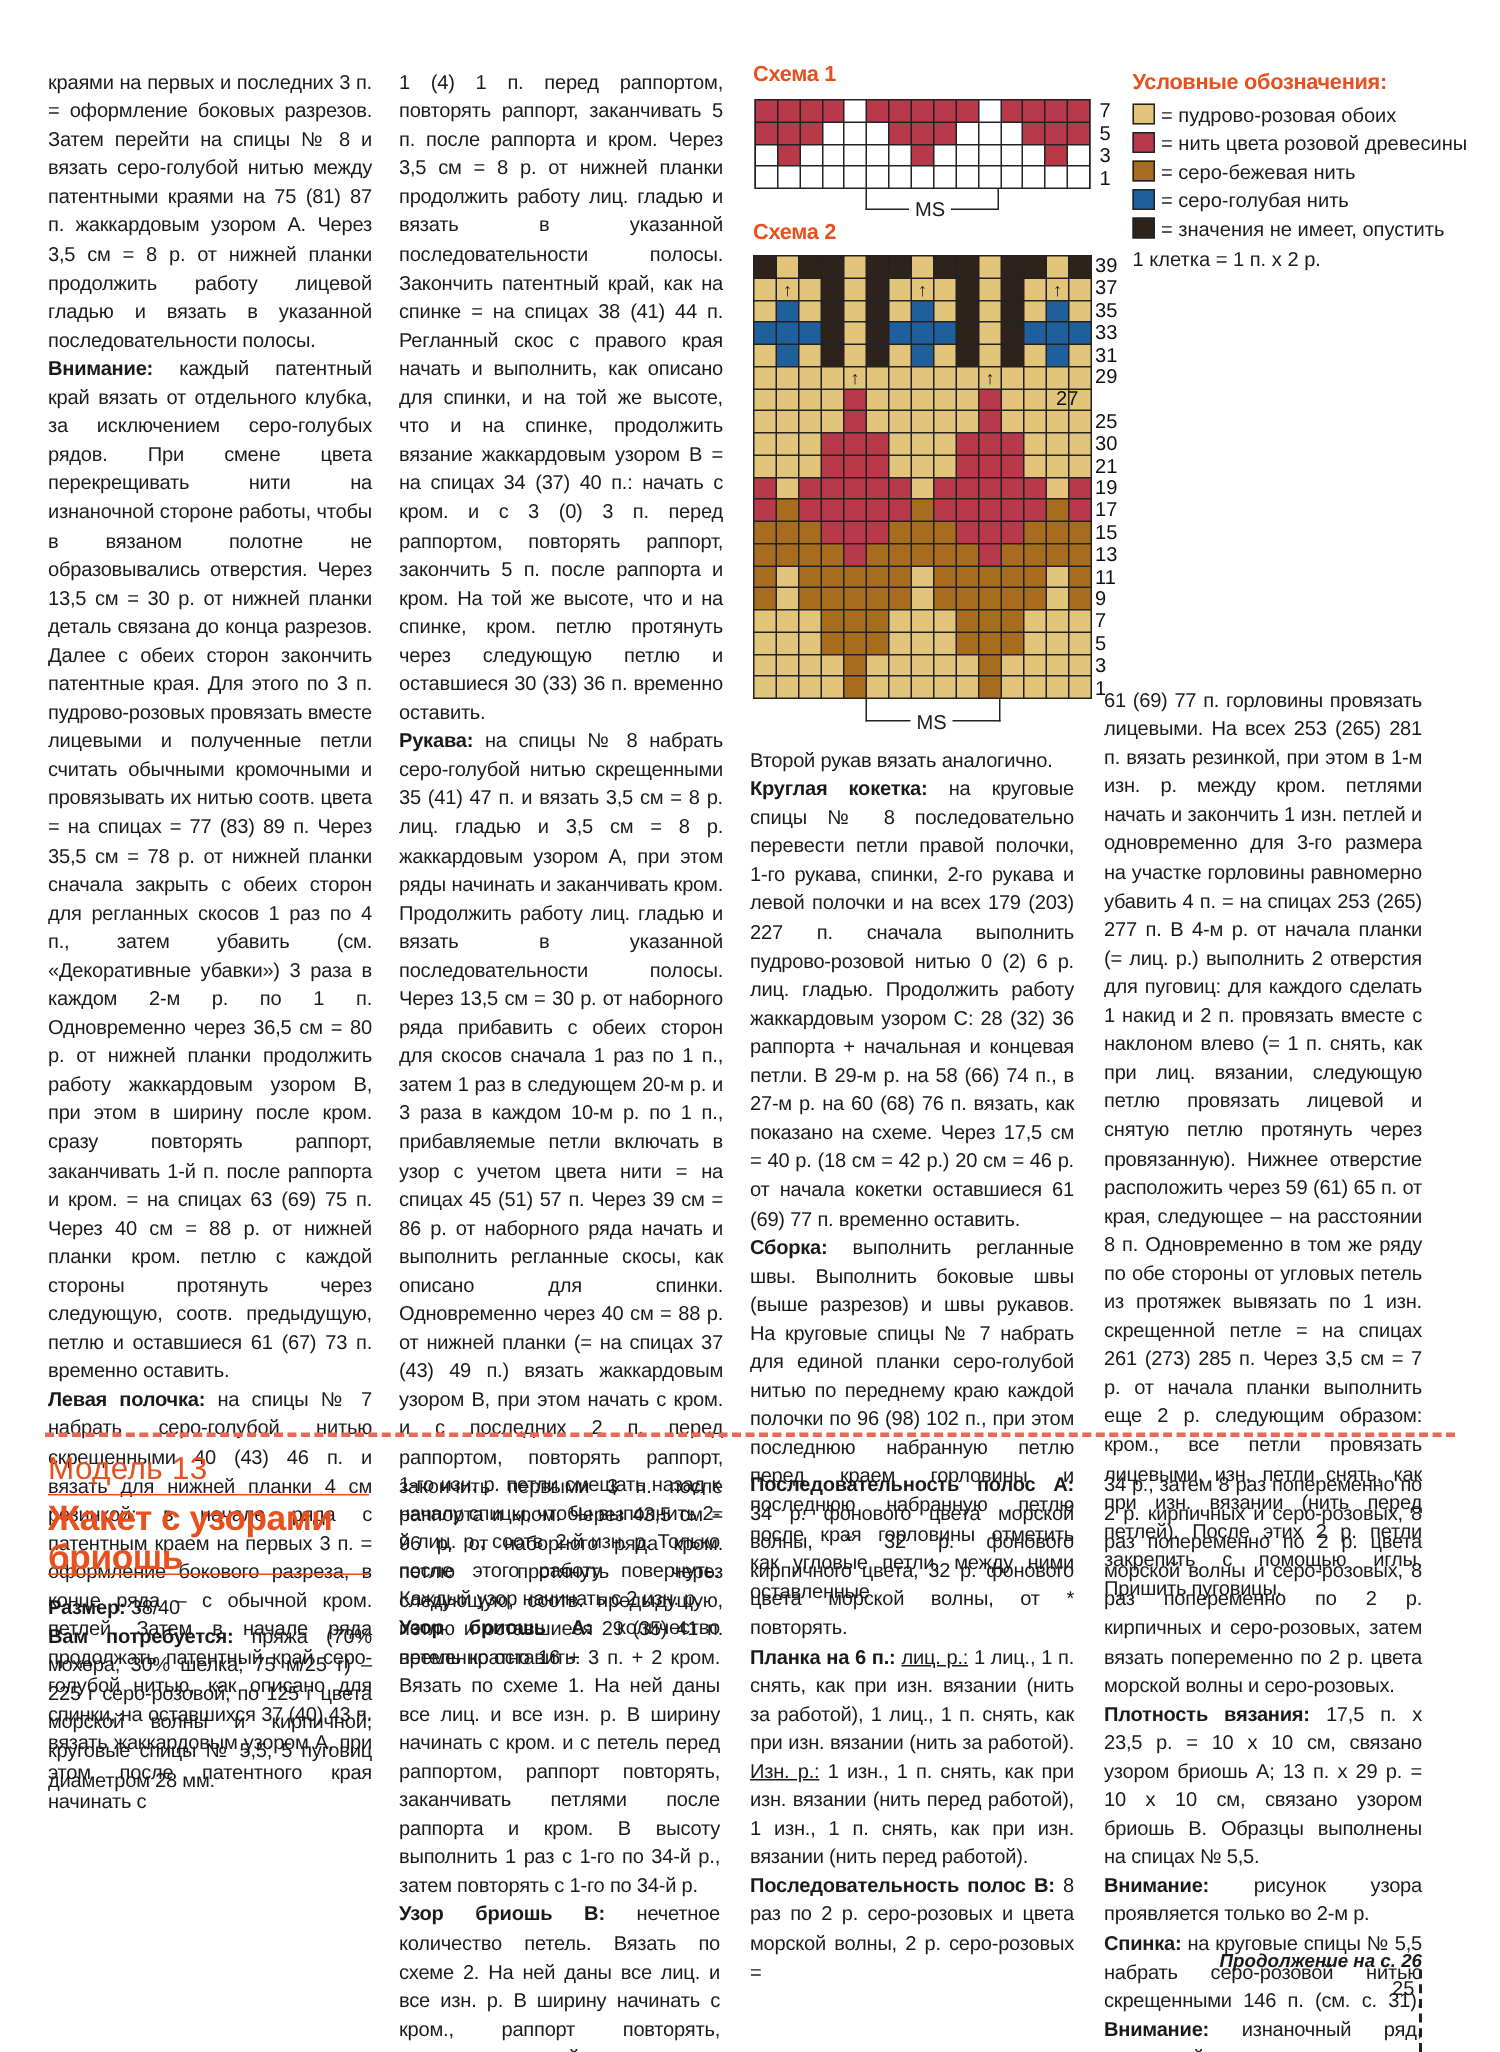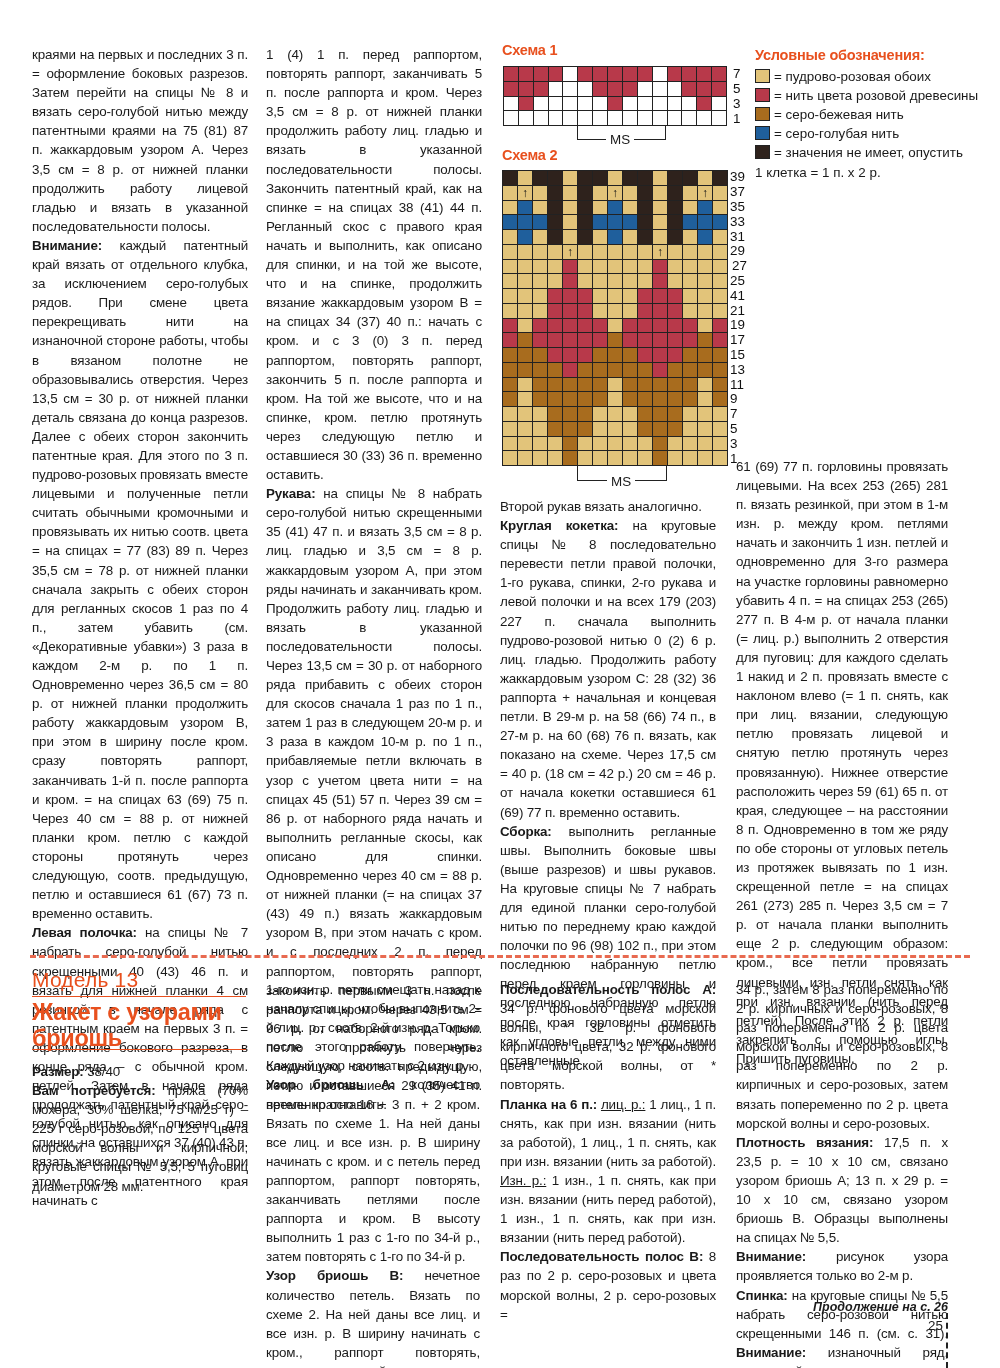--- a/index.html
+++ b/index.html
@@ -424,23 +424,23 @@
     <div class="cell" style="background: rgb(226, 196, 122);"></div>
     <div class="cell" style="background: rgb(226, 196, 122);"></div>
   </div>
 <div id="rownums2">
     <div class="rownum" style="left: 730px; top: 169.4px;">39</div>
     <div class="rownum" style="left: 730px; top: 184.2px;">37</div>
     <div class="rownum" style="left: 730px; top: 199px;">35</div>
     <div class="rownum" style="left: 730px; top: 213.8px;">33</div>
     <div class="rownum" style="left: 730px; top: 228.6px;">31</div>
     <div class="rownum" style="left: 730px; top: 243.4px;">29</div>
-    <div class="rownum" style="left: 732px; top: 258.2px;">27</div>
+    <div class="rownum" style="left: 704px; top: 258.2px;">27</div>
     <div class="rownum" style="left: 730px; top: 273px;">25</div>
-    <div class="rownum" style="left: 730px; top: 287.8px;">41</div>
+    <div class="rownum" style="left: 730px; top: 287.8px;">30</div>
     <div class="rownum" style="left: 730px; top: 302.6px;">21</div>
     <div class="rownum" style="left: 730px; top: 317.4px;">19</div>
     <div class="rownum" style="left: 730px; top: 332.2px;">17</div>
     <div class="rownum" style="left: 730px; top: 347px;">15</div>
     <div class="rownum" style="left: 730px; top: 361.8px;">13</div>
     <div class="rownum" style="left: 730px; top: 376.6px;">11</div>
     <div class="rownum" style="left: 730px; top: 391.4px;">9</div>
     <div class="rownum" style="left: 730px; top: 406.2px;">7</div>
     <div class="rownum" style="left: 730px; top: 421px;">5</div>
     <div class="rownum" style="left: 730px; top: 435.8px;">3</div>

